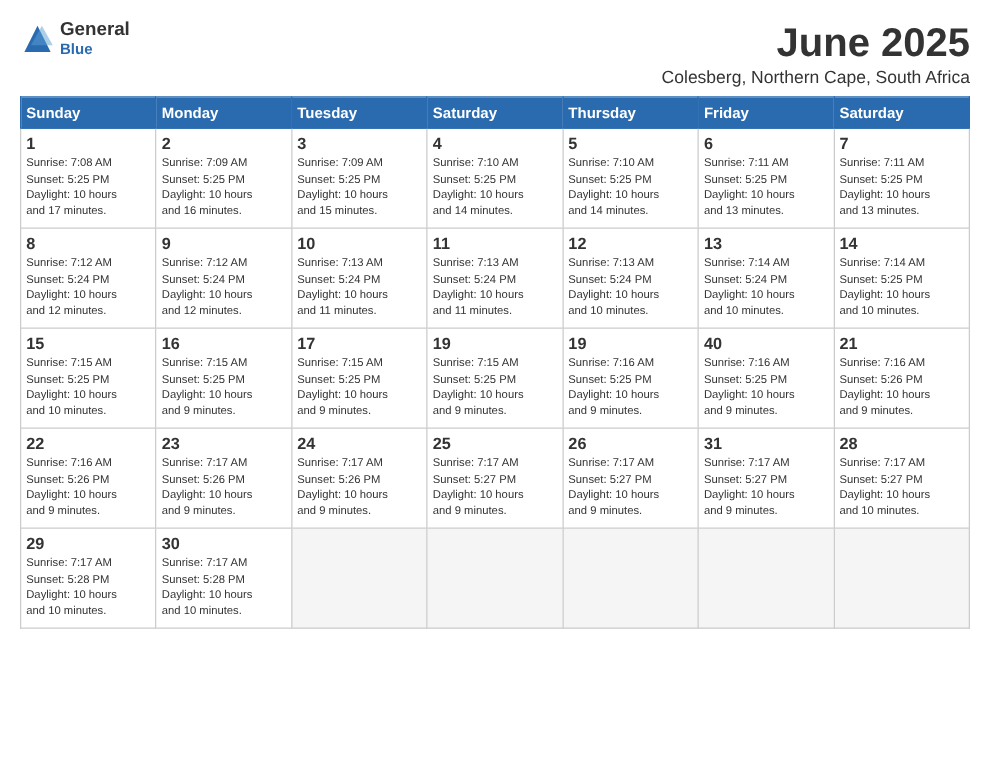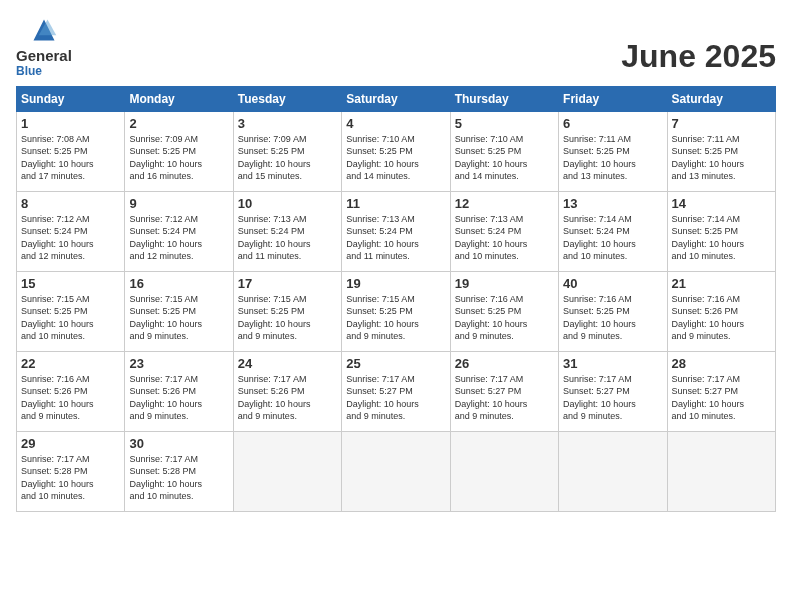--- a/index.html
+++ b/index.html
@@ -13,21 +13,20 @@
     .header {
       display: flex;
       justify-content: space-between;
       align-items: flex-start;
       margin-bottom: 8px;
     }
     .logo {
       display: flex;
       align-items: center;
       gap: 4px;
-      flex-direction: column;
     }
     .logo-text {
       display: flex;
       flex-direction: column;
       line-height: 1.1;
     }
     .logo-general {
       font-size: 15px;
       font-weight: bold;
       color: #333;
@@ -41,21 +40,20 @@
       width: 28px;
       height: 28px;
     }
     .title-area {
       text-align: right;
     }
     .month-title {
       font-size: 32px;
       font-weight: bold;
       color: #333;
-      margin-top: 22px;
     }
     .location {
       font-size: 14px;
       color: #333;
     }
     table {
       width: 100%;
       border-collapse: collapse;
       table-layout: fixed;
     }
@@ -100,20 +98,21 @@
       <polygon points="16,4 28,28 4,28" fill="#2a6bb0"></polygon>
       <polygon points="20,4 30,22 10,22" fill="#5a9fd4" opacity="0.5"></polygon>
     </svg>
     <div class="logo-text">
       <span class="logo-general">General</span>
       <span class="logo-blue">Blue</span>
     </div>
   </div>
   <div class="title-area">
     <div class="month-title">June 2025</div>
+    <div class="location">Colesberg, Northern Cape, South Africa</div>
   </div>
 </div>
 
 <table>
   <thead>
     <tr>
     <th>Sunday</th>
         <th>Monday</th>
         <th>Tuesday</th>
         <th>Saturday</th>

